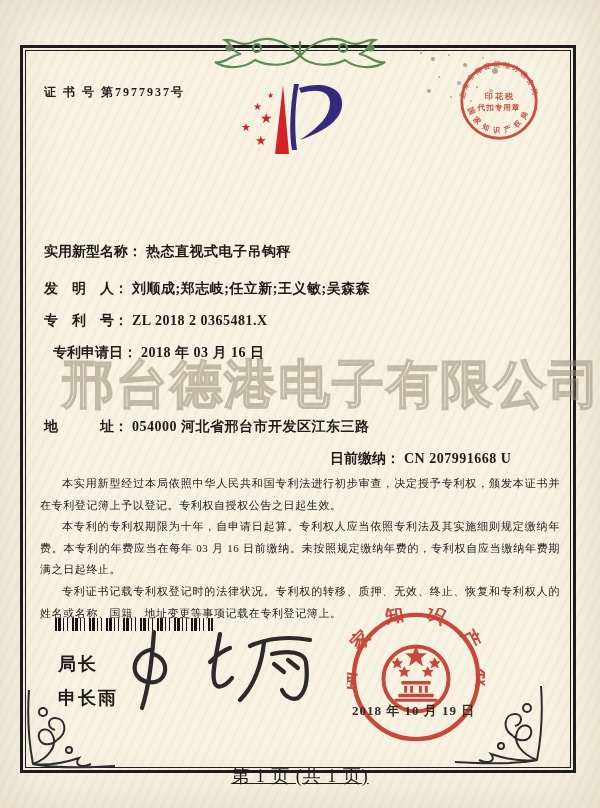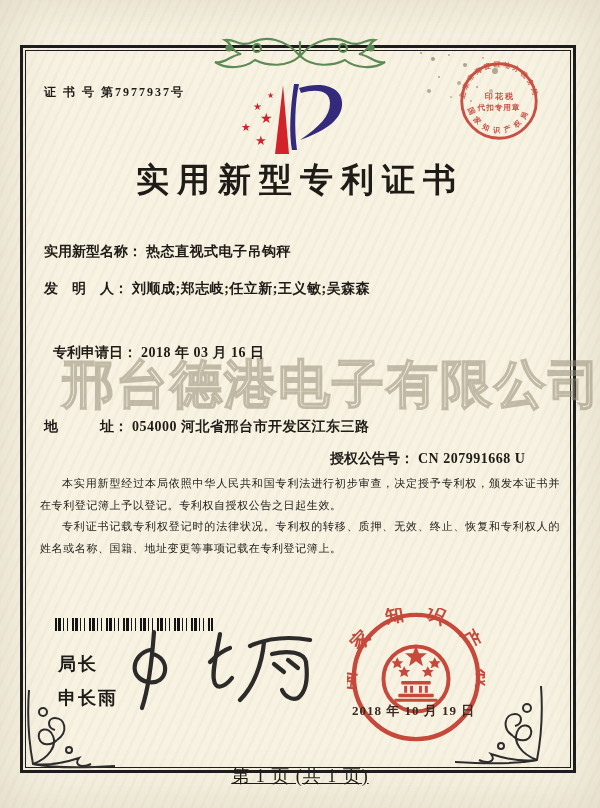--- a/index.html
+++ b/index.html
@@ -101,42 +101,45 @@
     <span class="star" style="left:32px;top:36px;font-size:14px;">★</span>
     <span class="star" style="left:13px;top:46px;font-size:11px;">★</span>
     <span class="star" style="left:27px;top:58px;font-size:13px;">★</span>
     <svg width="150" height="88" viewBox="0 0 150 88" style="position:absolute;left:0;top:0;">
       <polygon points="55,9 47,78 61,78" fill="#d2232a"></polygon>
       <path d="M66,8 C62,34 61,58 64,74 L69,74 C66,52 67,26 71,8 Z" fill="#332a7c"></path>
       <path d="M71,12 C96,4 116,12 114,30 C112,46 94,56 72,64 C92,50 102,40 102,27 C102,15 90,12 73,17 Z" fill="#332a7c"></path>
     </svg>
   </div>
 
-  <div class="title">实用新型专利证书</div>
 
   <div class="watermark">邢台德港电子有限公司</div>
 
   <div class="row" style="top:280px;">
     <span class="lab">发　明　人：</span><span class="val">刘顺成;郑志岐;任立新;王义敏;吴森森</span>
   </div>
   <div class="row" style="top:243px;">
     <span class="lab">实用新型名称：</span><span class="val">热态直视式电子吊钩秤</span>
   </div>
+  <div class="row" style="top:312px;">
+    <span class="lab">专　利　号：</span><span class="val">ZL 2018 2 0365481.X</span>
+  </div>
   <div class="row" style="top:344px;margin-left:9px;">
     <span class="lab">专利申请日：</span><span class="val">2018 年 03 月 16 日</span>
   </div>
   <div class="row" style="top:418px;">
     <span class="lab">地　　　址：</span><span class="val">054000 河北省邢台市开发区江东三路</span>
   </div>
   <div class="row" style="top:450px;left:330px;">
-    <span class="lab">授权公告号：</span><span class="val">CN 207991668 U</span>
+    <span class="lab">日前缴纳：</span><span class="val">CN 207991668 U</span>
   </div>
 
   <div class="body-text">
     <p>本实用新型经过本局依照中华人民共和国专利法进行初步审查，决定授予专利权，颁发本证书并在专利登记簿上予以登记。专利权自授权公告之日起生效。</p>
+    <p>本专利的专利权期限为十年，自申请日起算。专利权人应当依照专利法及其实施细则规定缴纳年费。本专利的年费应当在每年 03 月 16 日前缴纳。未按照规定缴纳年费的，专利权自应当缴纳年费期满之日起终止。</p>
     <p>专利证书记载专利权登记时的法律状况。专利权的转移、质押、无效、终止、恢复和专利权人的姓名或名称、国籍、地址变更等事项记载在专利登记簿上。</p>
   </div>
 
   <div class="barcode"></div>
 
   <div class="signer">
     <div>局长</div>
     <div>申长雨</div>
   </div>
 

